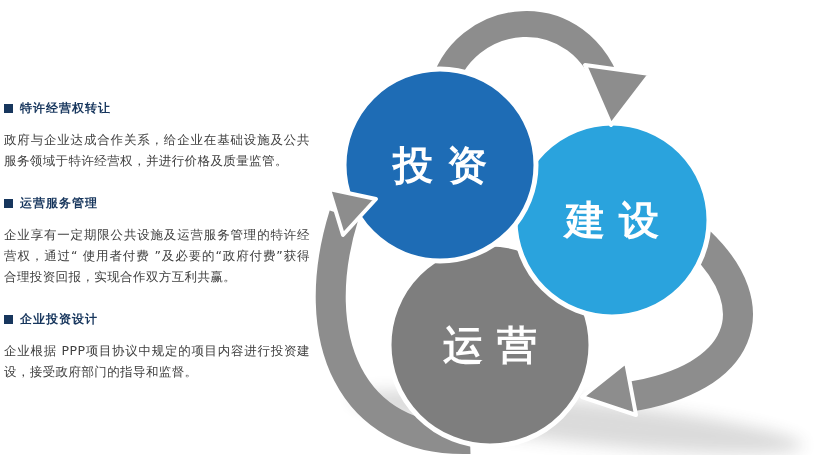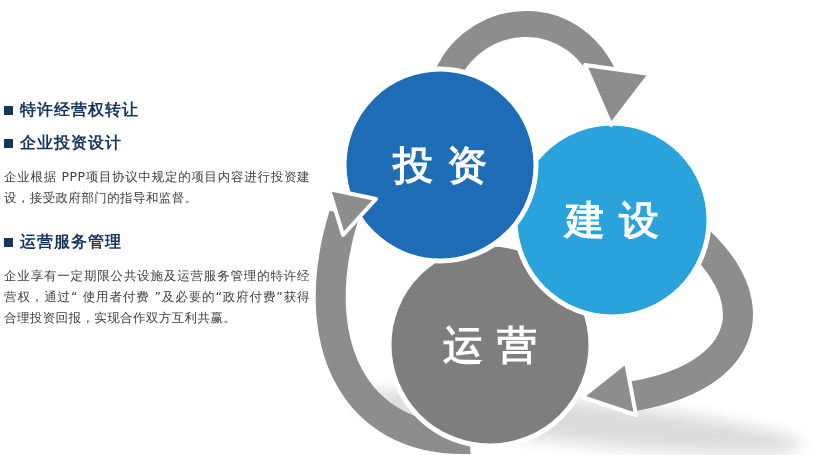--- a/index.html
+++ b/index.html
@@ -4,21 +4,21 @@
 <style>
   html, body { margin: 0; padding: 0; }
   body {
     width: 840px; height: 455px;
     background: #ffffff;
     font-family: "DejaVu Sans", "Liberation Sans", sans-serif;
     position: relative; overflow: hidden;
   }
   .left-col { position: absolute; left: 4px; top: 100px; width: 306px; }
   .section h3 {
-    margin: 0 0 12px; font-size: 16px; font-weight: bold;
+    margin: 0 0 12px; font-size: 12px; font-weight: bold;
     color: #17365d; letter-spacing: 1px;
     display: flex; align-items: center;
   }
   .bullet {
     display: inline-block; width: 9px; height: 9px;
     background: #17365d; margin-right: 7px; flex: 0 0 auto;
   }
   .section p {
     margin: 0 0 24px; font-size: 12.5px; line-height: 1.68;
     color: #404040; letter-spacing: 0.4px; text-align: justify;
@@ -32,36 +32,37 @@
 </head>
 <body>
 
 <div class="left-col">
 
   <div class="section">
     <h3>
         <span class="bullet"></span>
         <span>特许经营权转让</span>
       </h3>
+    <p>政府与企业达成合作关系，给企业在基础设施及公共服务领域于特许经营权，并进行价格及质量监管。</p>
+  </div>
+
+  <div class="section">
+    <h3>
+        <span class="bullet"></span>
+        <span>运营服务管理</span>
+      </h3>
+    <p>企业享有一定期限公共设施及运营服务管理的特许经营权，通过“ 使用者付费 ”及必要的“政府付费”获得合理投资回报，实现合作双方互利共赢。</p>
   </div>
 
   <div class="section">
     <h3>
         <span class="bullet"></span>
         <span>企业投资设计</span>
       </h3>
     <p>企业根据 PPP项目协议中规定的项目内容进行投资建设，接受政府部门的指导和监督。</p>
-  </div>
-
-  <div class="section">
-    <h3>
-        <span class="bullet"></span>
-        <span>运营服务管理</span>
-      </h3>
-    <p>企业享有一定期限公共设施及运营服务管理的特许经营权，通过“ 使用者付费 ”及必要的“政府付费”获得合理投资回报，实现合作双方互利共赢。</p>
   </div>
 
 </div>
 
 <div class="diagram">
   <svg viewBox="-10 0 530 455" width="530" height="455" aria-hidden="true">
     <defs>
       <filter id="soft" x="-50%" y="-50%" width="200%" height="200%">
         <feGaussianBlur stdDeviation="8"></feGaussianBlur>
       </filter>

